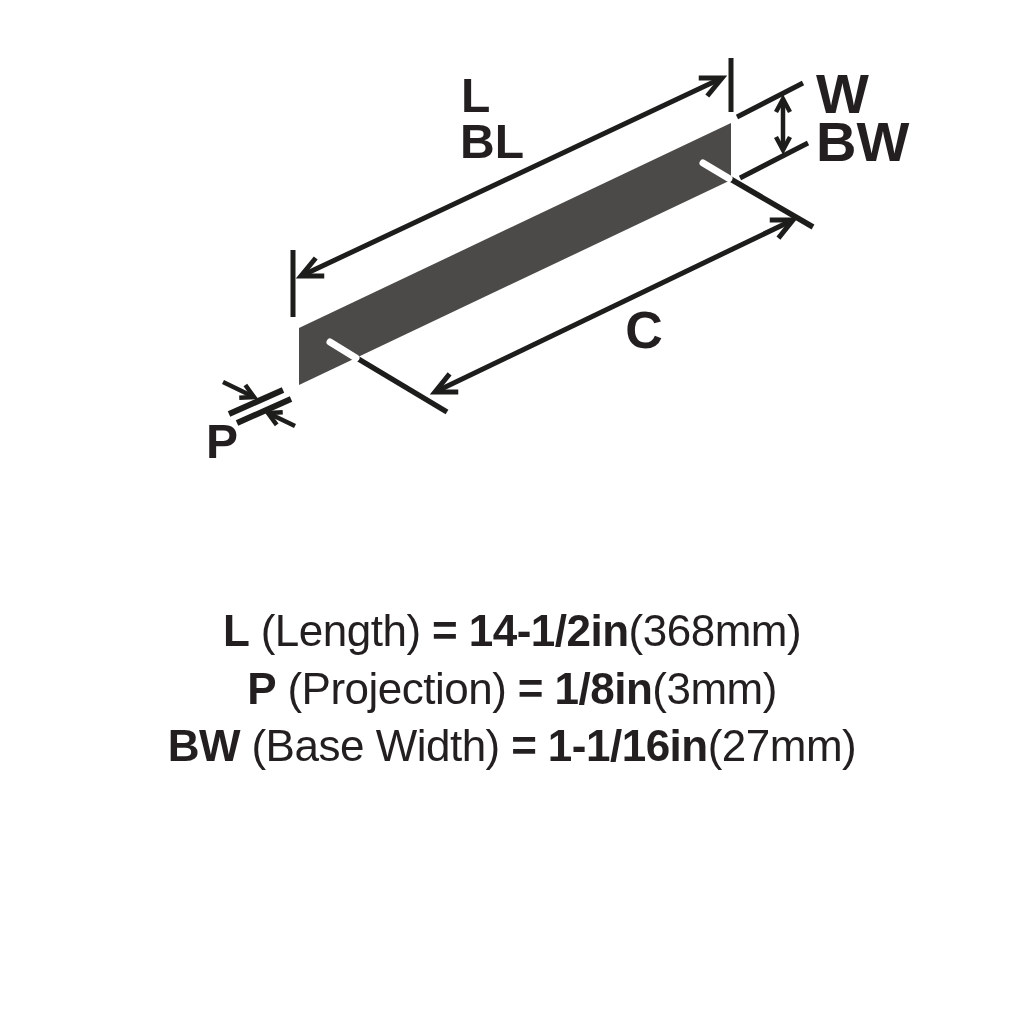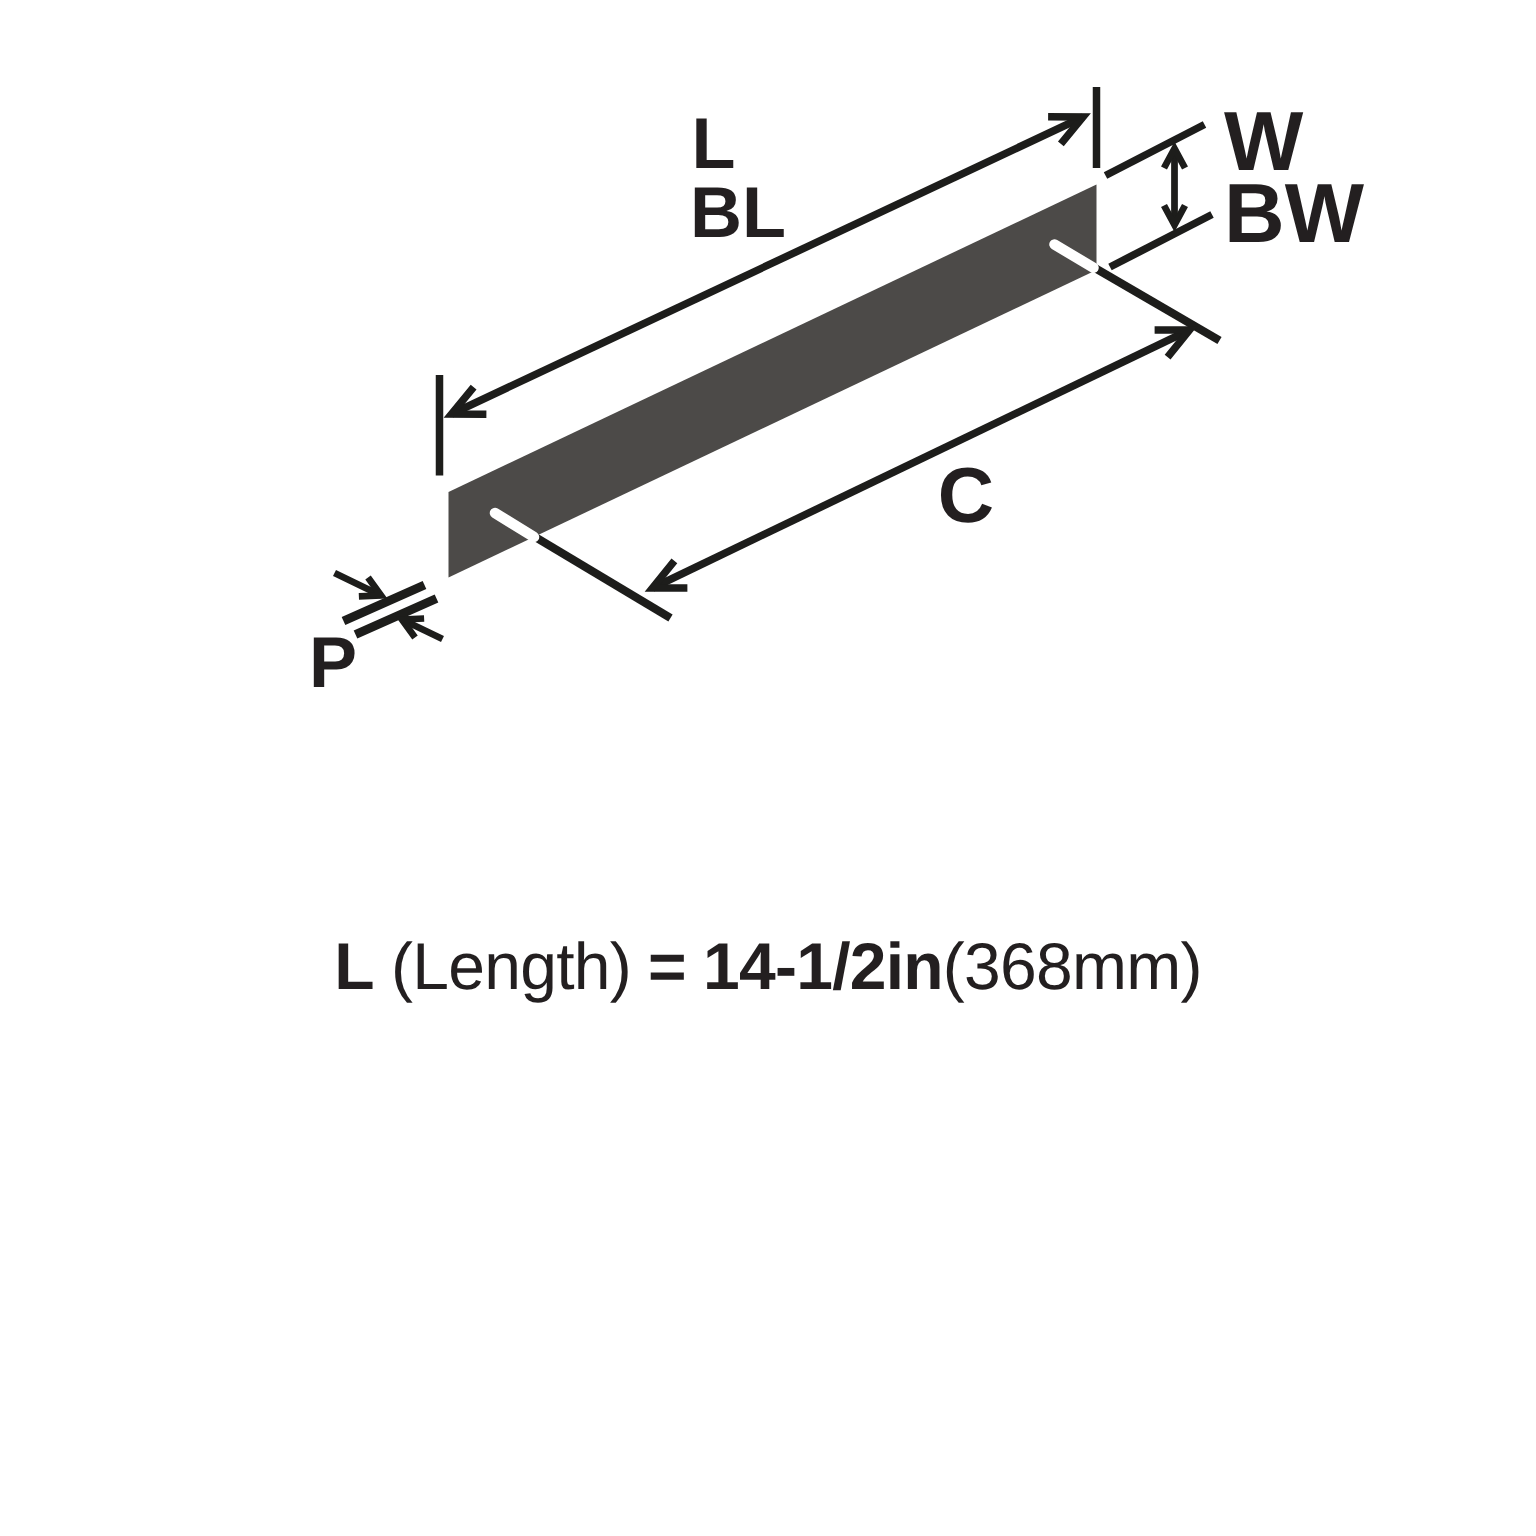--- a/index.html
+++ b/index.html
@@ -25,21 +25,21 @@
     font-family: "Liberation Sans", sans-serif;
     font-weight: 700;
     fill: var(--text-color, #231f20);
   }
   .fs48 { font-size: 48px; }
   .fs52 { font-size: 52px; }
   .fs56 { font-size: 56px; }
 
   .specs {
     position: absolute;
-    top: 616px;
+    top: 602px;
     left: 0;
     width: 1024px;
     text-align: center;
     color: var(--text-color, #231f20);
     font-size: 44px;
     line-height: 57.5px;
     letter-spacing: -0.5px;
     white-space: nowrap;
   }
   .spec-line { display: block; }
@@ -89,18 +89,20 @@
     <text class="dim-label fs56" x="816" y="113" text-anchor="start">W</text>
     <text class="dim-label fs56" x="816" y="161" text-anchor="start">BW</text>
     <text class="dim-label fs52" x="644" y="348" text-anchor="middle">C</text>
     <text class="dim-label fs48" x="222" y="458" text-anchor="middle">P</text>
   </svg>
 
   <div class="specs">
     <span class="spec-line"><span class="bold sp">L</span><span class="reg sp">(Length)</span><span class="bold sp">=</span><span class="bold">14-1/2in</span><span class="reg">(368mm)</span></span>
 
 
+    <span class="spec-line"><span class="bold sp">P</span><span class="reg sp">(Projection)</span><span class="bold sp">=</span><span class="bold">1/8in</span><span class="reg">(3mm)</span></span>
 
 
 
+    <span class="spec-line"><span class="bold sp">BW</span><span class="reg sp">(Base Width)</span><span class="bold sp">=</span><span class="bold">1-1/16in</span><span class="reg">(27mm)</span></span>
   </div>
 
 </div>
 
 </body></html>

